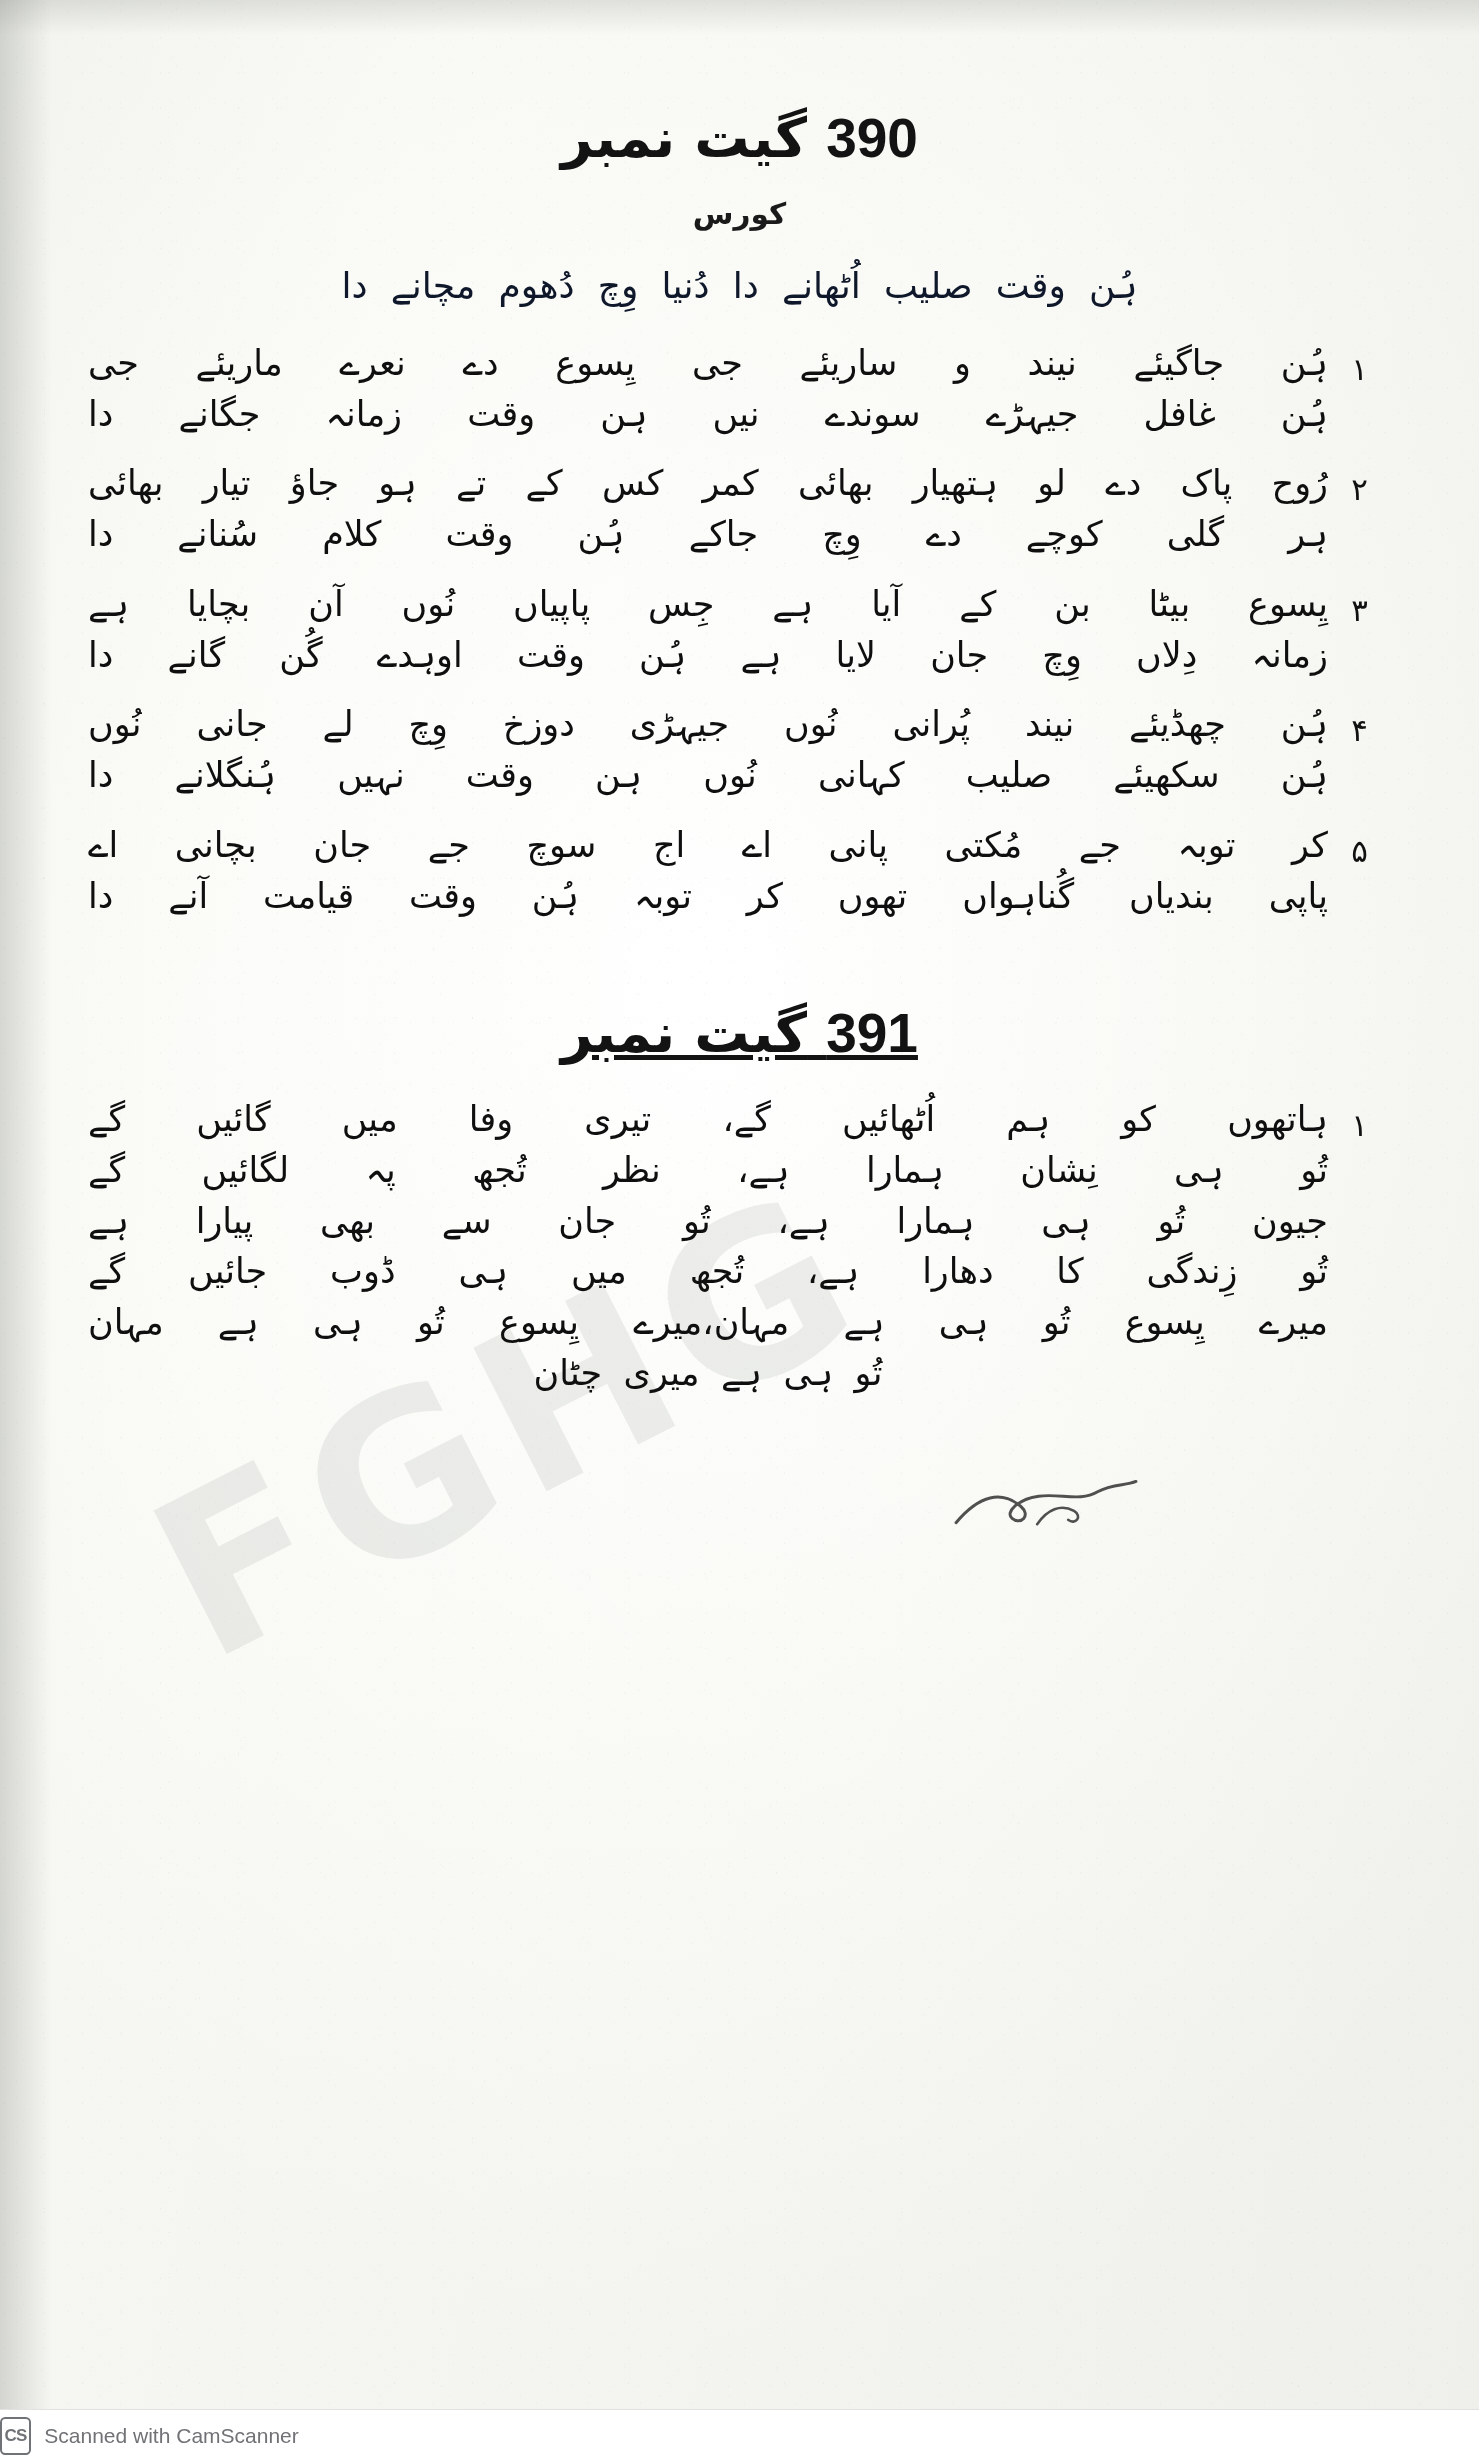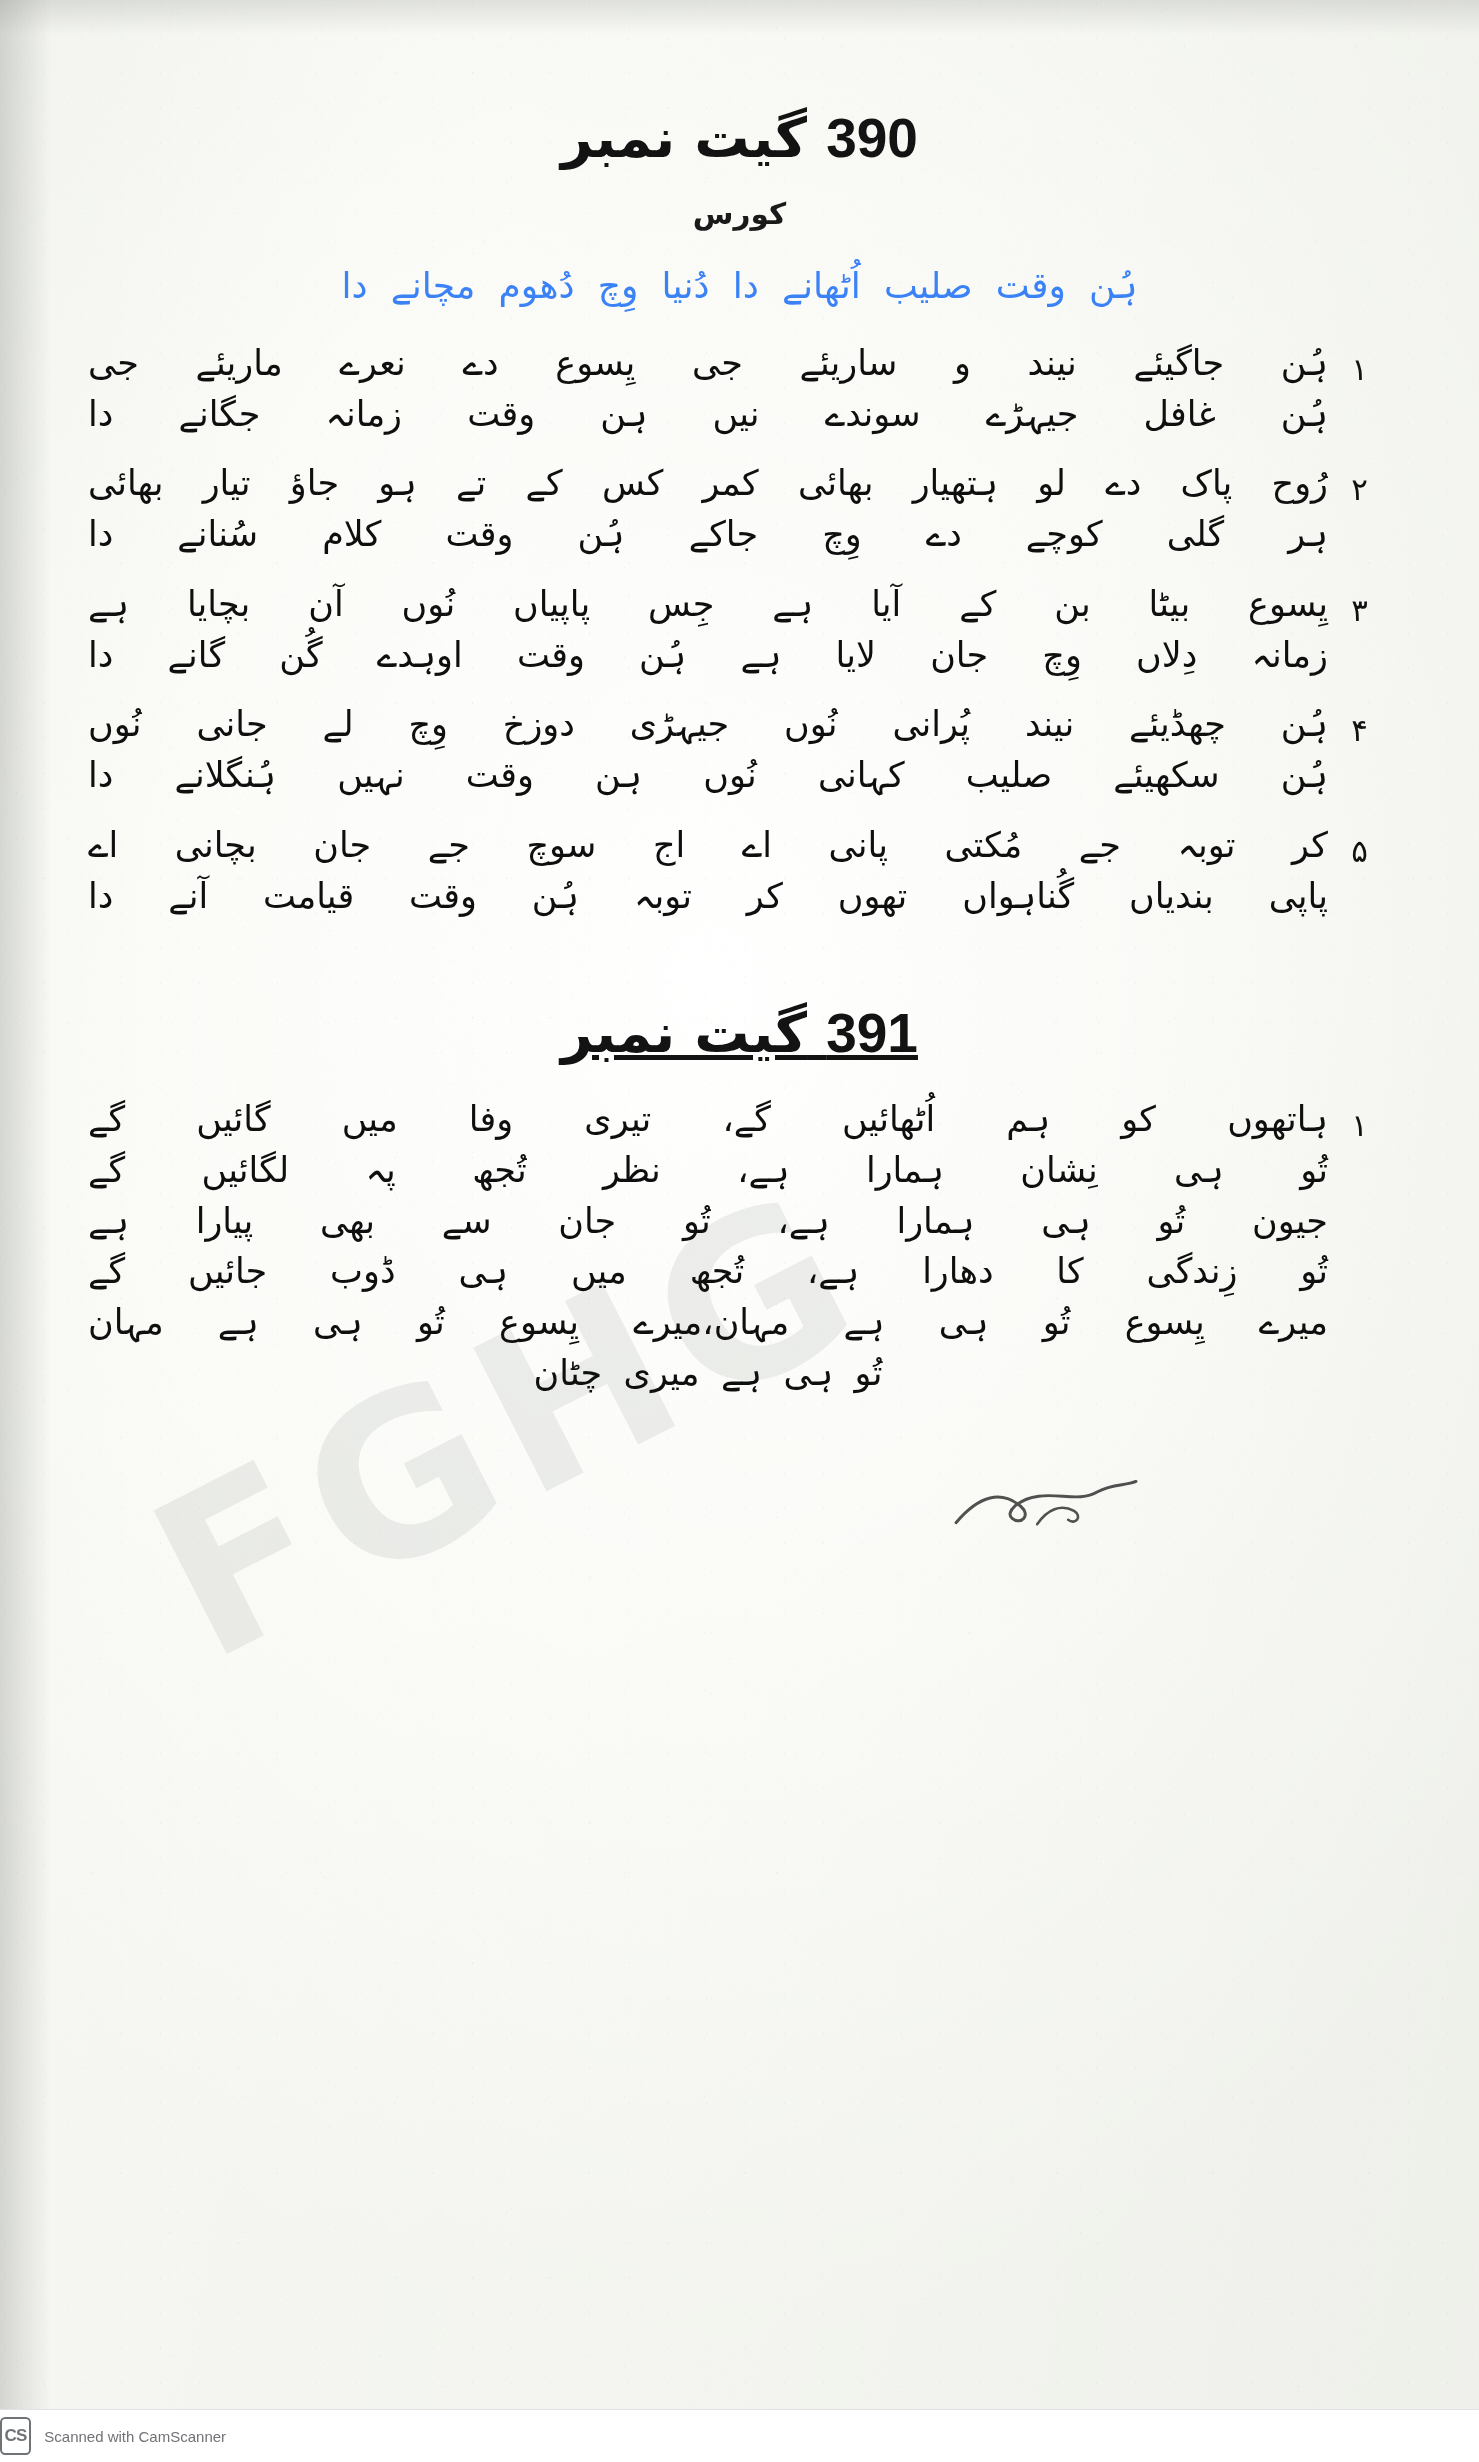--- a/index.html
+++ b/index.html
@@ -110,21 +110,21 @@
     color: #1a1a1a;
     direction: rtl;
   }
 
   .chorus-block {
     direction: rtl;
     text-align: center;
   }
   .chorus-line {
     font-size: 36px;
-    color: #3b82f6;
+    color: #0f172a;
     line-height: 1.25;
     letter-spacing: 0.7px;
     word-spacing: 11.8px;
     white-space: nowrap;
   }
 
   .verse {
     display: flex;
     direction: rtl;
     align-items: flex-start;
@@ -192,21 +192,21 @@
     font-size: 17px;
     font-weight: 700;
     color: #6f7276;
     letter-spacing: -0.7px;
     box-sizing: border-box;
     flex: 0 0 auto;
   }
   .cs-text {
     margin-left: 13.3px;
     font-family: "Liberation Sans", sans-serif;
-    font-size: 15px;
+    font-size: 21px;
     color: #707276;
     white-space: nowrap;
   }
 </style>
 </head>
 <body>
 
 <div class="page">
 
   <div class="paper-tint"></div>

